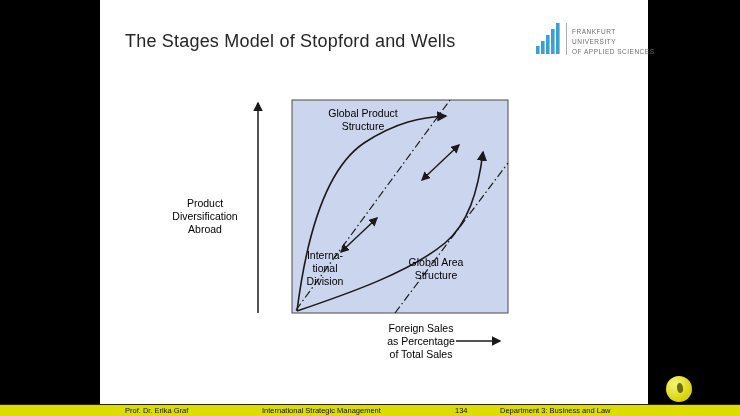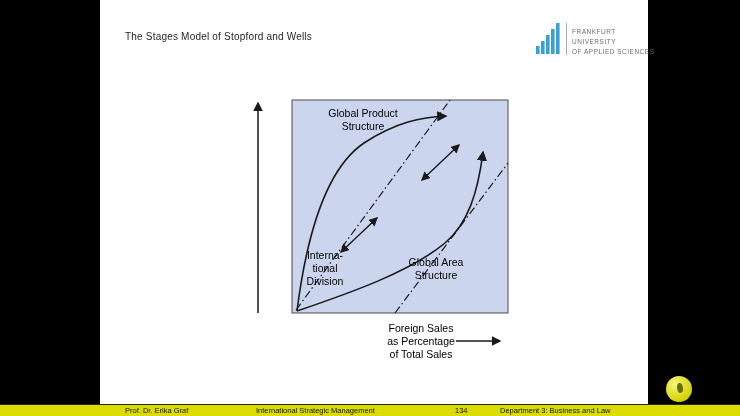--- a/index.html
+++ b/index.html
@@ -1,19 +1,19 @@
 <!DOCTYPE html>
 <html><head>
 <meta charset="utf-8">
 <style>
   html,body{margin:0;padding:0;background:#000;}
   #frame{position:relative;width:740px;height:416px;background:#000;overflow:hidden;
          font-family:"Liberation Sans",sans-serif;}
   #slide{position:absolute;left:100px;top:0;width:548px;height:404px;background:#fff;}
-  .title{position:absolute;left:25px;top:31px;font-size:10px;color:#262626;letter-spacing:.2px;white-space:nowrap;}
+  .title{position:absolute;left:25px;top:31px;font-size:18px;color:#262626;letter-spacing:.2px;white-space:nowrap;}
   .logo{position:absolute;left:436px;top:22px;display:flex;align-items:flex-start;}
   .logo-divider{width:1px;height:32px;background:#aaa;margin:1px 5px 0 4px;}
   .logo-text{font-size:6.5px;color:#6e6e6e;letter-spacing:.5px;line-height:1.55;padding-top:5px;white-space:nowrap;}
   .lbl{position:absolute;font-size:10.5px;line-height:13px;color:#000;text-align:center;white-space:pre-line;}
   .src{position:absolute;right:8px;top:376px;font-size:10px;color:#000;white-space:nowrap;}
   #diagram-svg{position:absolute;left:0;top:0;}
   #footerbar{position:absolute;left:0;top:404px;width:740px;height:12px;background:#dcdc00;border-top:1px solid #2a2a00;}
   .fitem{position:absolute;top:0;font-size:7.5px;line-height:11px;color:#111;white-space:nowrap;}
   #navbtn{position:absolute;left:666px;top:376px;width:26px;height:26px;border-radius:50%;border:none;padding:0;
           background:radial-gradient(circle at 35% 30%, #f6f47e, #d6d200 72%);cursor:pointer;}
@@ -60,37 +60,40 @@
       <line x1="196" y1="310" x2="350" y2="100" stroke="#1a1a1a" stroke-width="1.2" stroke-dasharray="8 3 1.5 3"></line>
       <line x1="295" y1="313" x2="408" y2="163" stroke="#1a1a1a" stroke-width="1.2" stroke-dasharray="8 3 1.5 3"></line>
 
       <path d="M197,311 C 206,240 224,170 264,143 C 296,122 322,117 346,116" fill="none" stroke="#1a1a1a" stroke-width="1.6" marker-end="url(#ah)"></path>
       <path d="M197,311 C 250,293 310,272 345,243 C 368,224 378,192 383,152" fill="none" stroke="#1a1a1a" stroke-width="1.6" marker-end="url(#ah)"></path>
 
       <line x1="322" y1="180" x2="359" y2="145" stroke="#1a1a1a" stroke-width="1.4" marker-start="url(#ah)" marker-end="url(#ah)"></line>
       <line x1="241" y1="252" x2="277" y2="218" stroke="#1a1a1a" stroke-width="1.4" marker-start="url(#ah)" marker-end="url(#ah)"></line>
     </svg>
 
+    <div class="lbl" style="left:55px;top:197px;width:100px;">Product
+Diversification
+Abroad</div>
     <div class="lbl" style="left:268px;top:322px;width:106px;">Foreign Sales
 as Percentage
 of Total Sales</div>
 
     <div class="lbl" style="left:208px;top:107px;width:110px;">Global Product
 Structure</div>
     <div class="lbl" style="left:196px;top:249px;width:58px;">Interna-
 tional
 Division</div>
     <div class="lbl" style="left:294px;top:256px;width:84px;">Global Area
 Structure</div>
 
   </div>
 
   <div id="footerbar" style="background: rgb(220, 220, 0);">
     <div class="fitem" style="left:125px;">Prof. Dr. Erika Graf</div>
-    <div class="fitem" style="left:256px;">International Strategic Management</div>
+    <div class="fitem" style="left:262px;">International Strategic Management</div>
     <div class="fitem" style="left:455px;">134</div>
     <div class="fitem" style="left:500px;">Department 3:  Business and Law</div>
   </div>
 
   <button id="navbtn">
     <span class="navglyph"></span>
   </button>
 
 </div>
 

